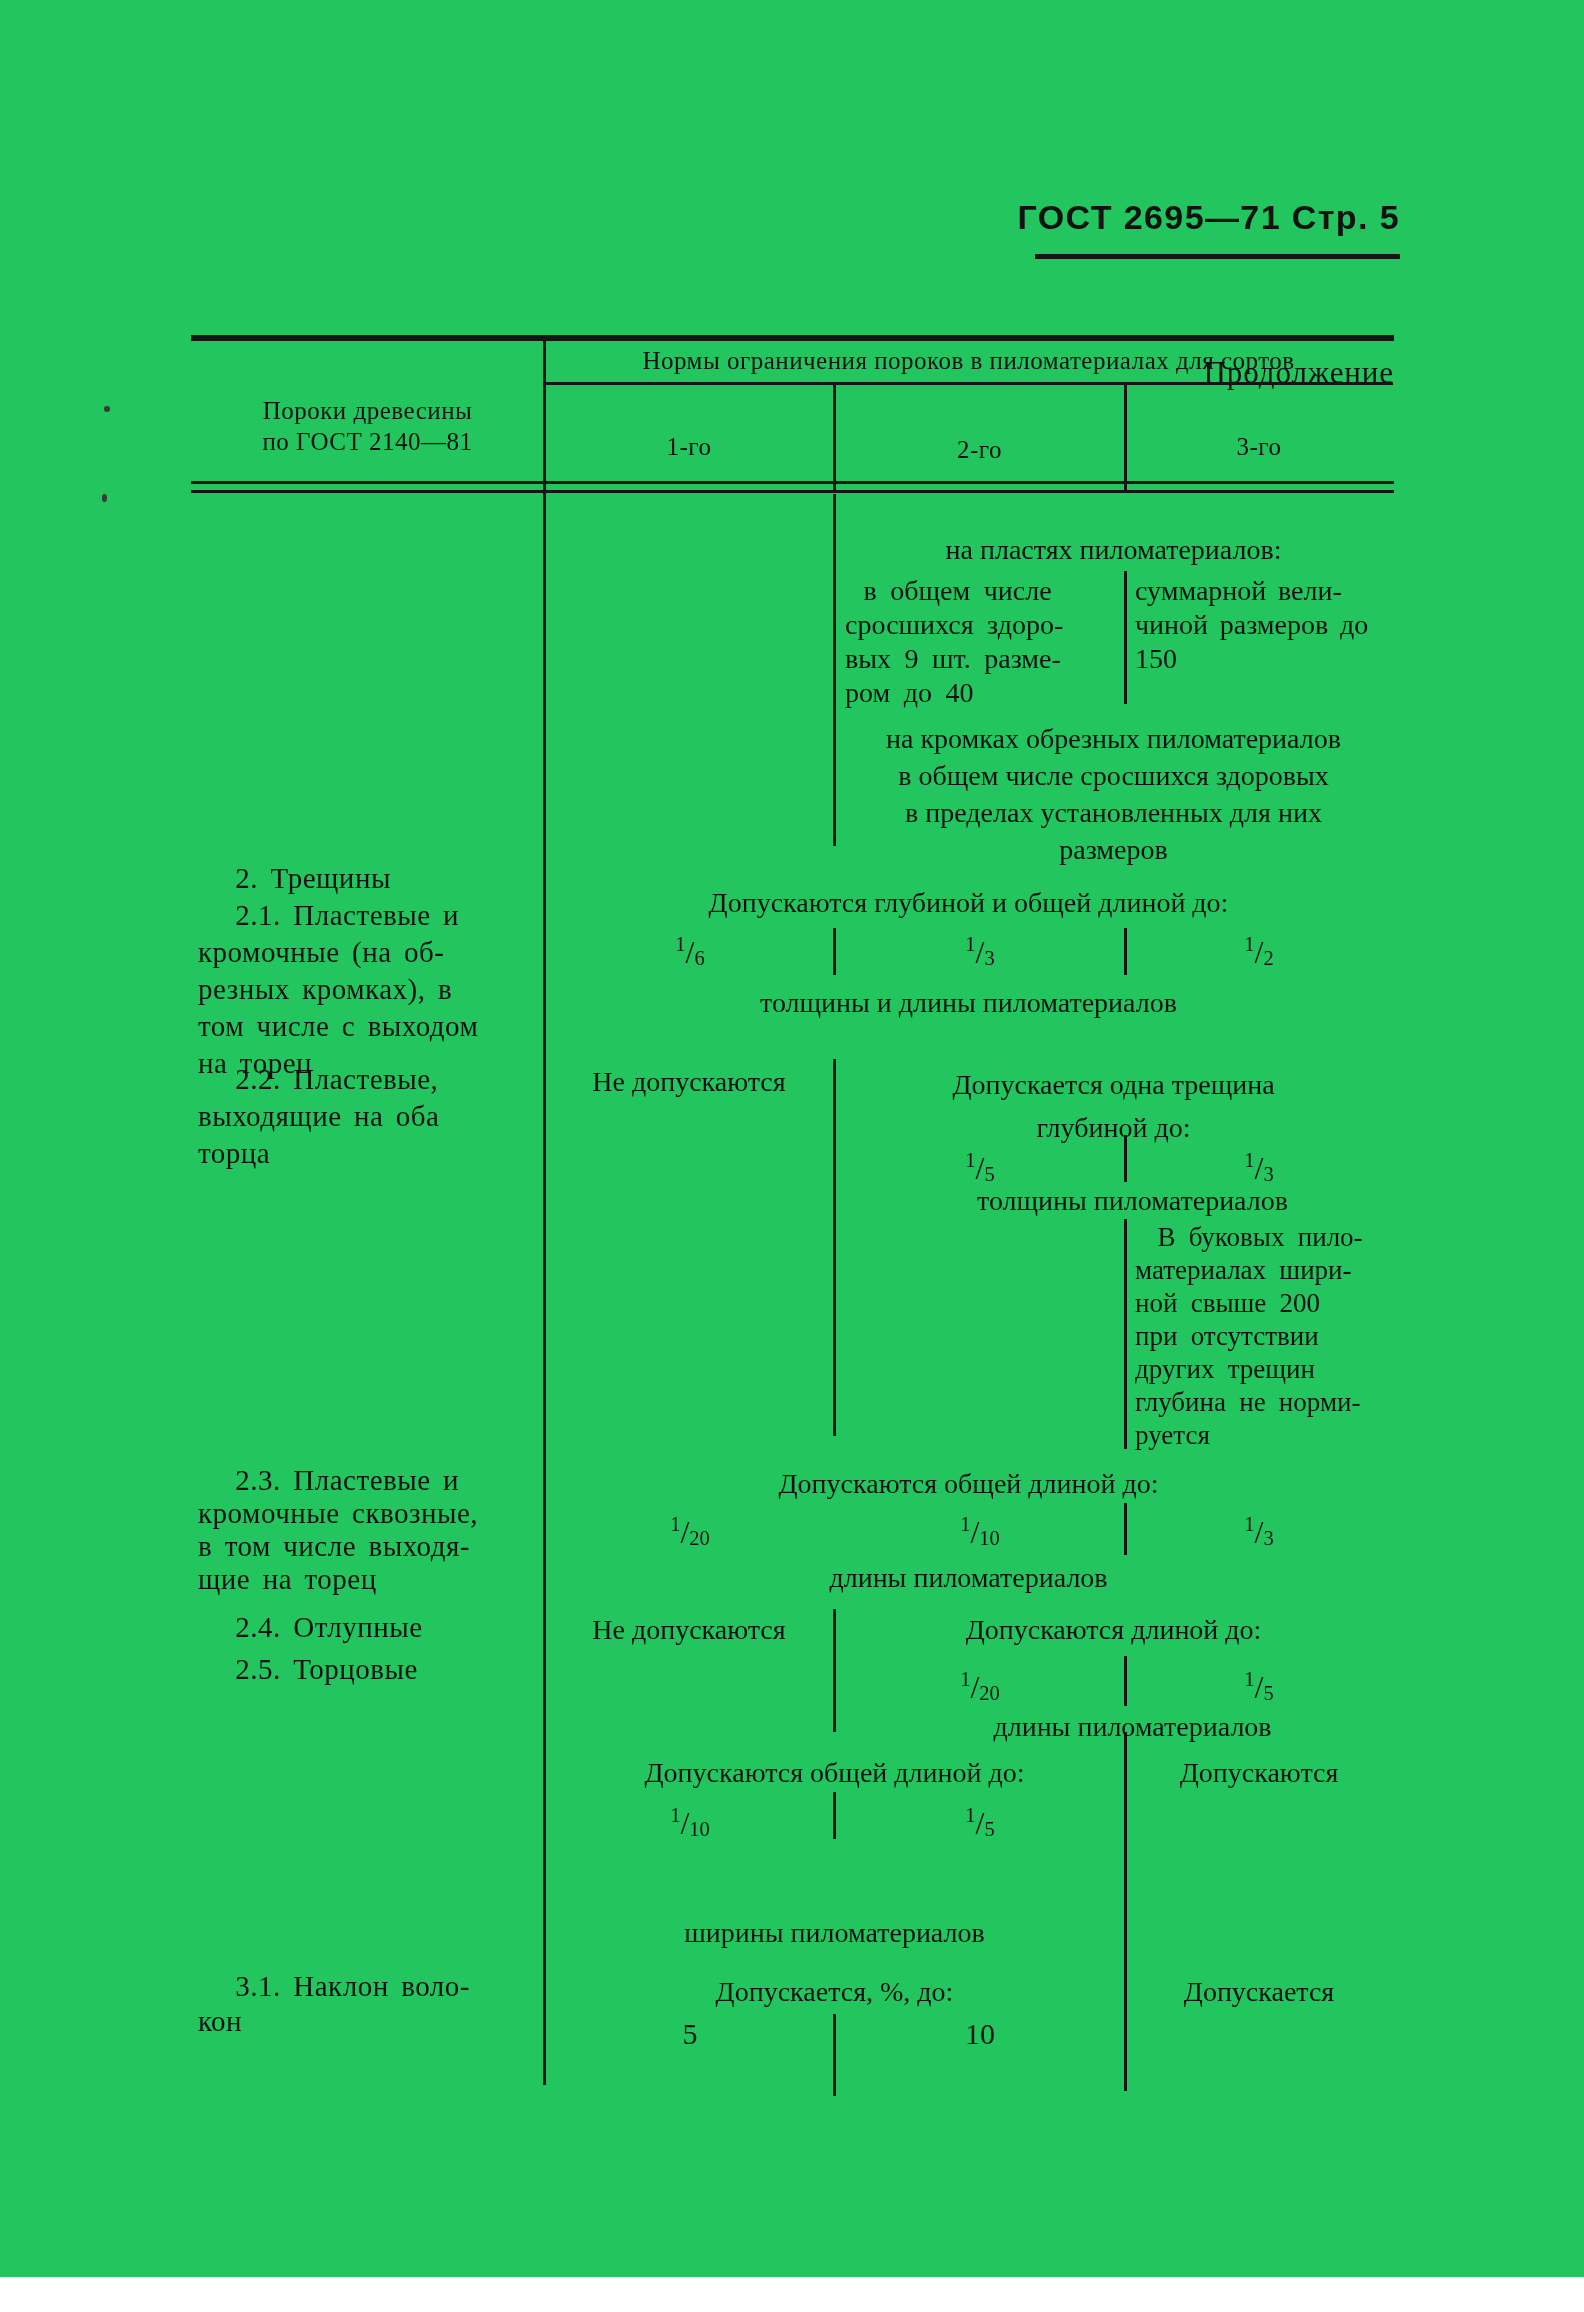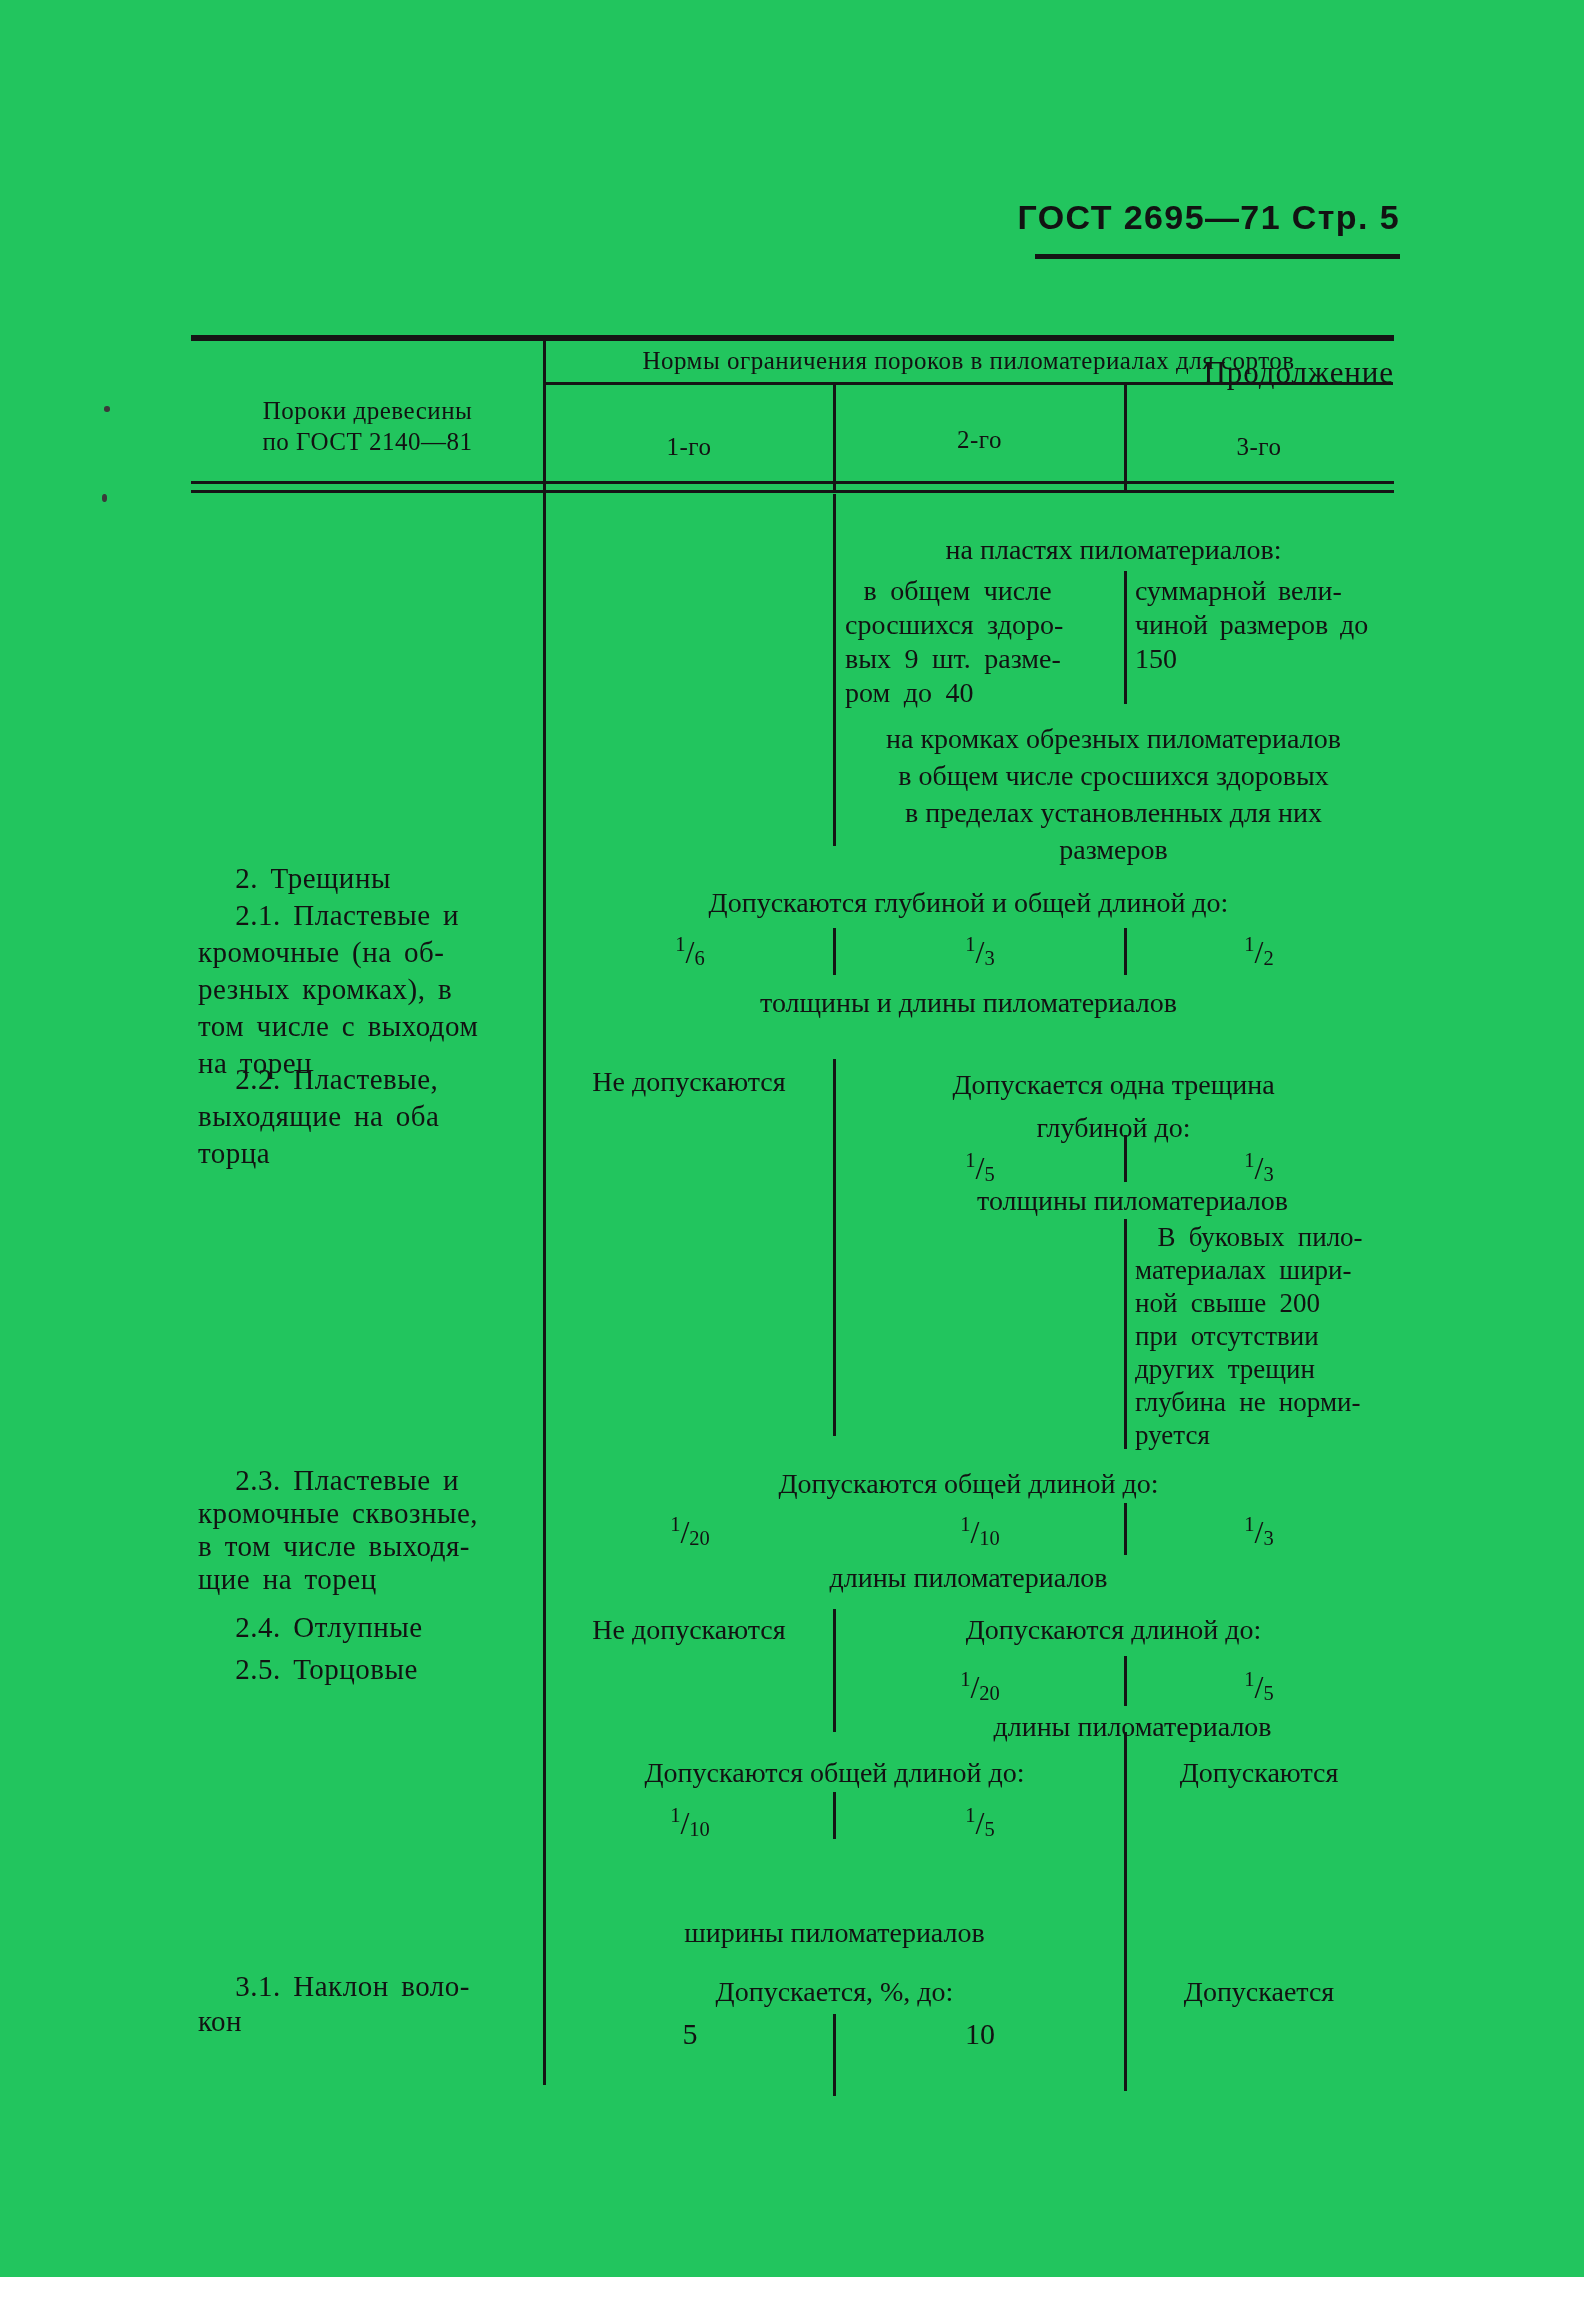--- a/index.html
+++ b/index.html
@@ -60,21 +60,21 @@
   <div class="vline" style="left:1124px;top:1135px;height:47px"></div>
   <div class="vline" style="left:1124px;top:1219px;height:230px"></div>
   <div class="vline" style="left:1124px;top:1503px;height:52px"></div>
   <div class="vline" style="left:1124px;top:1656px;height:50px"></div>
   <div class="vline" style="left:1124px;top:1732px;height:359px"></div>
 
   <div class="t th c pre" style="left:191px;top:395px;width:353px">Пороки древесины
 по ГОСТ 2140—81</div>
   <div class="t th c" style="left:544px;top:345px;width:849px">Нормы ограничения пороков в пиломатериалах для сортов</div>
   <div class="t th c" style="left:544px;top:431px;width:290px">1-го</div>
-  <div class="t th c" style="left:834px;top:424px;width:291px">2-го</div>
+  <div class="t th c" style="left:834px;top:434px;width:291px">2-го</div>
   <div class="t th c" style="left:1125px;top:431px;width:268px">3-го</div>
 
   <div class="t c" style="left:834px;top:531px;width:559px">на пластях пиломатериалов:</div>
   <div class="t pre j" style="left:845px;top:574px;width:274px;line-height:34px;text-indent:18.6px">в общем числе
 сросшихся здоро-
 вых 9 шт. разме-
 ром до 40</div>
   <div class="t pre" style="left:1135px;top:574px;width:254px;line-height:34px;word-spacing:4.7px">суммарной вели-
 чиной размеров до
 150</div>

